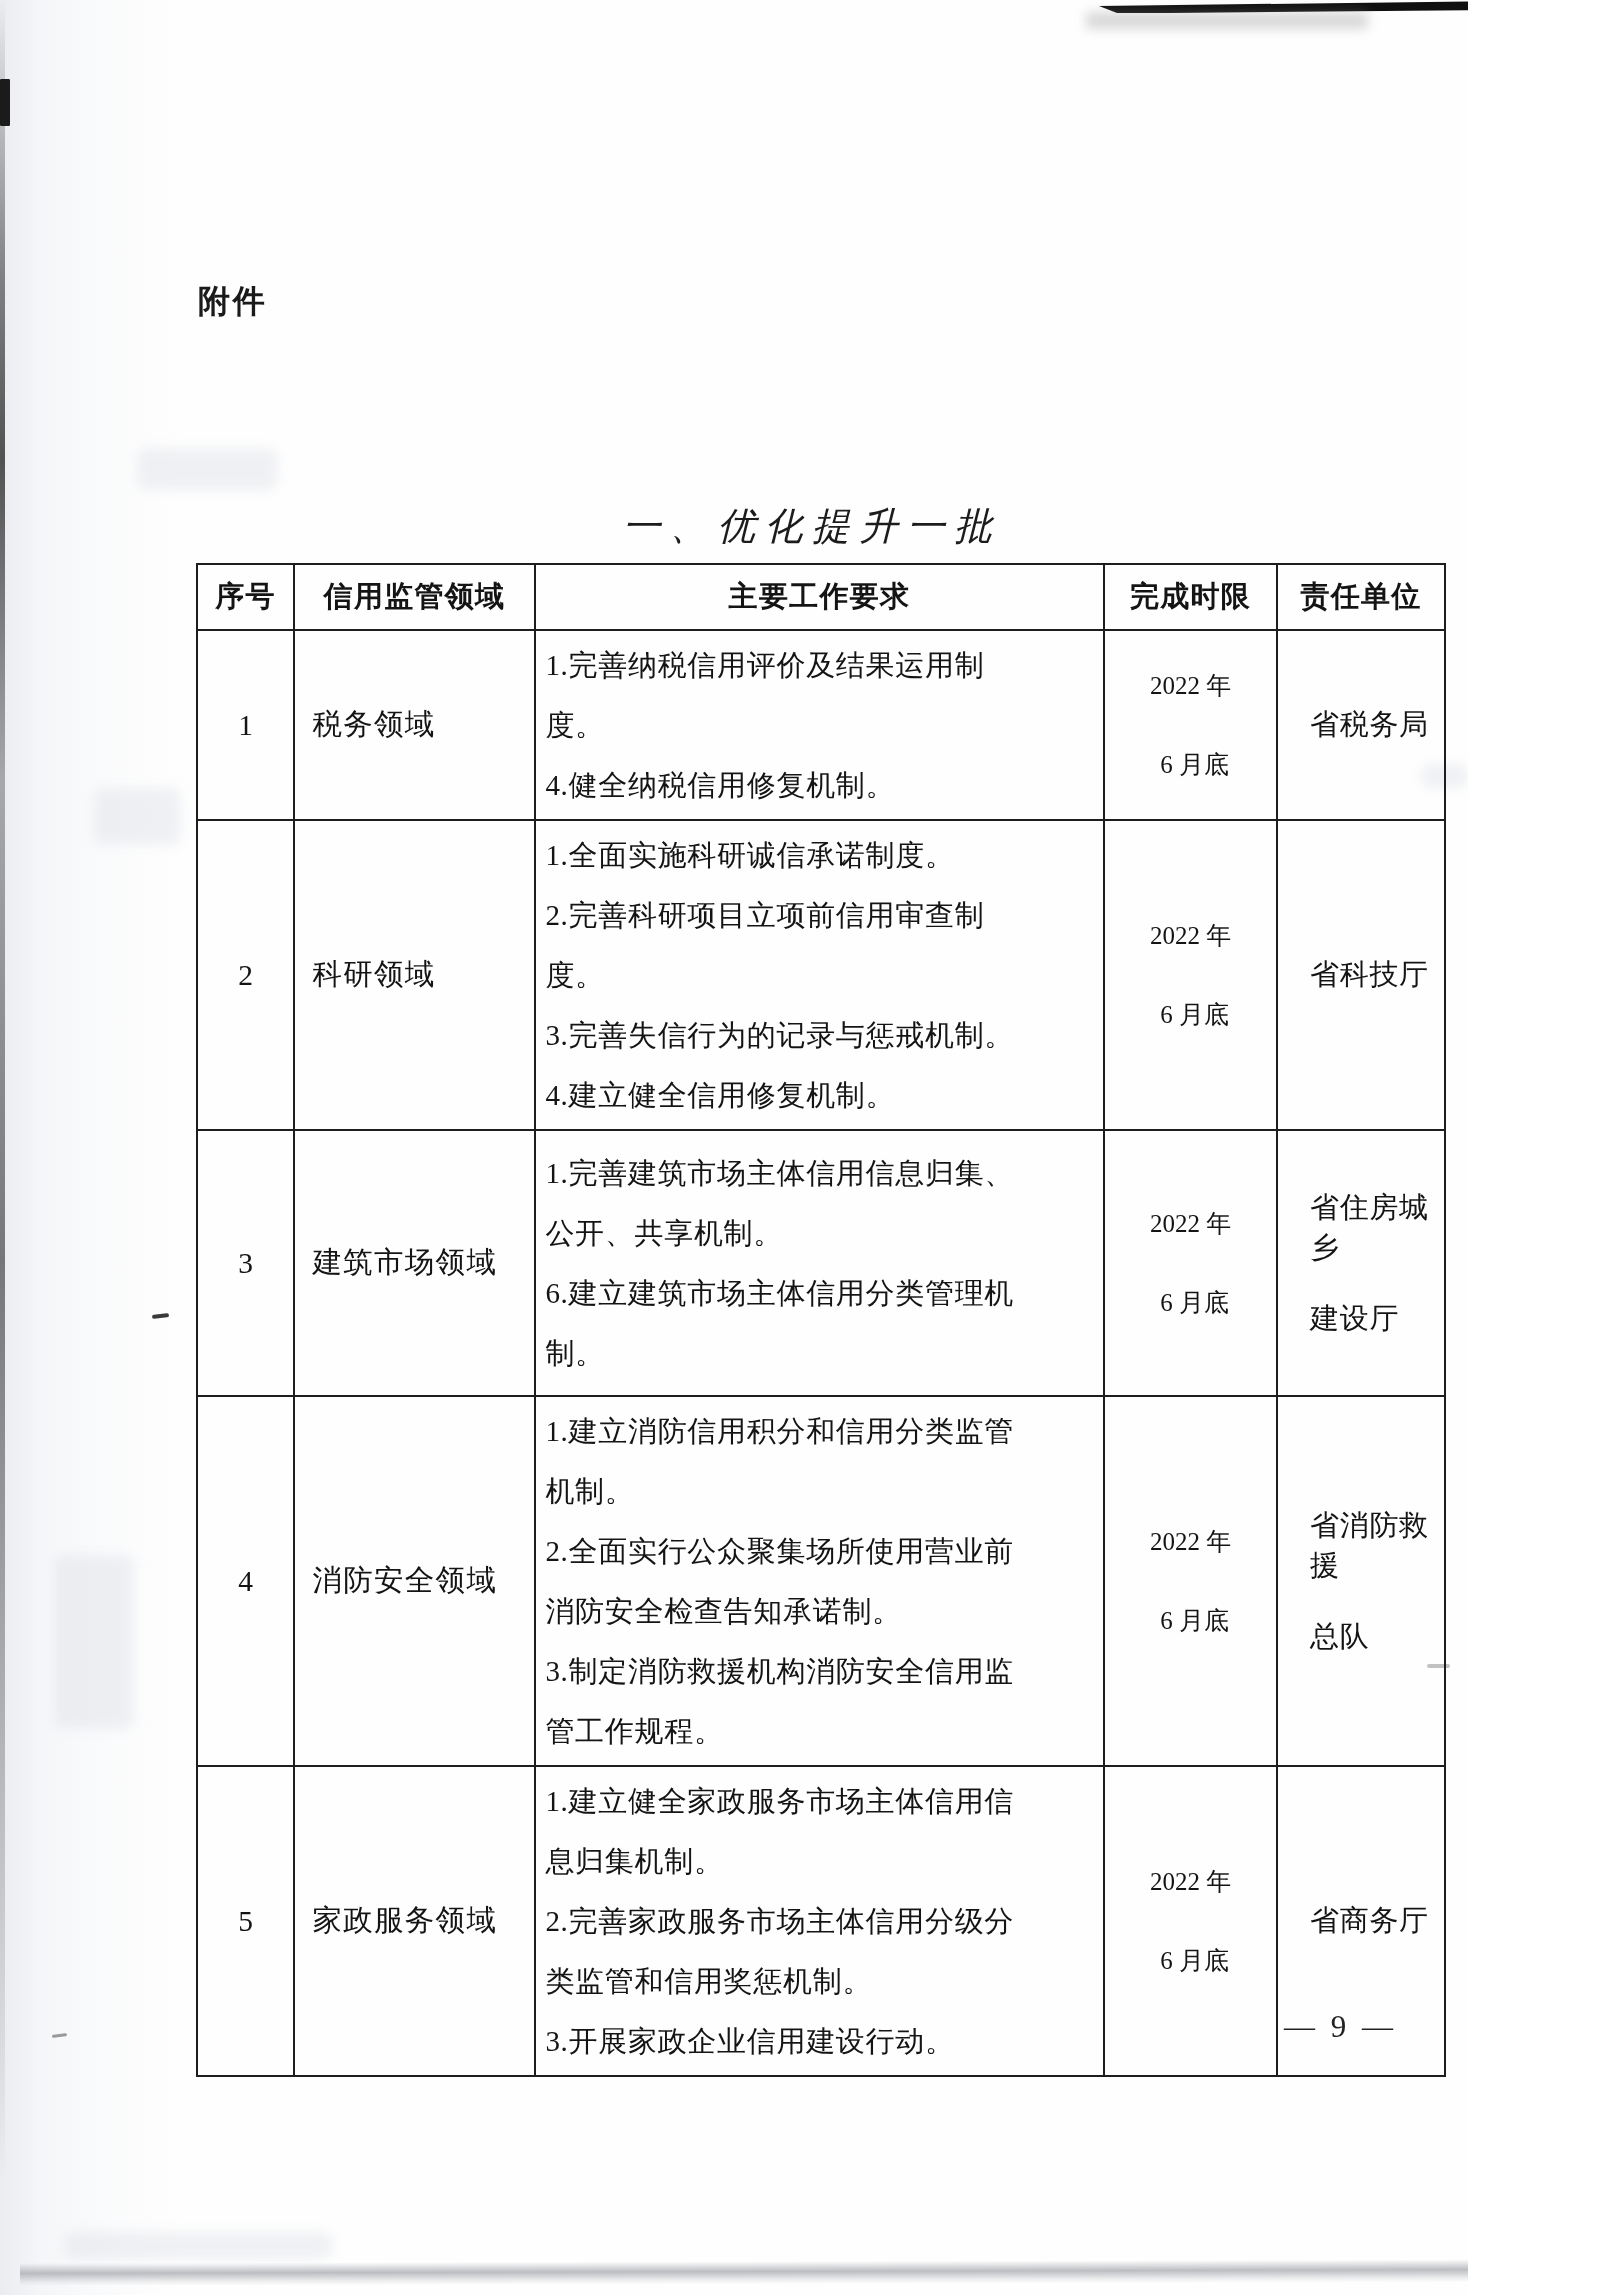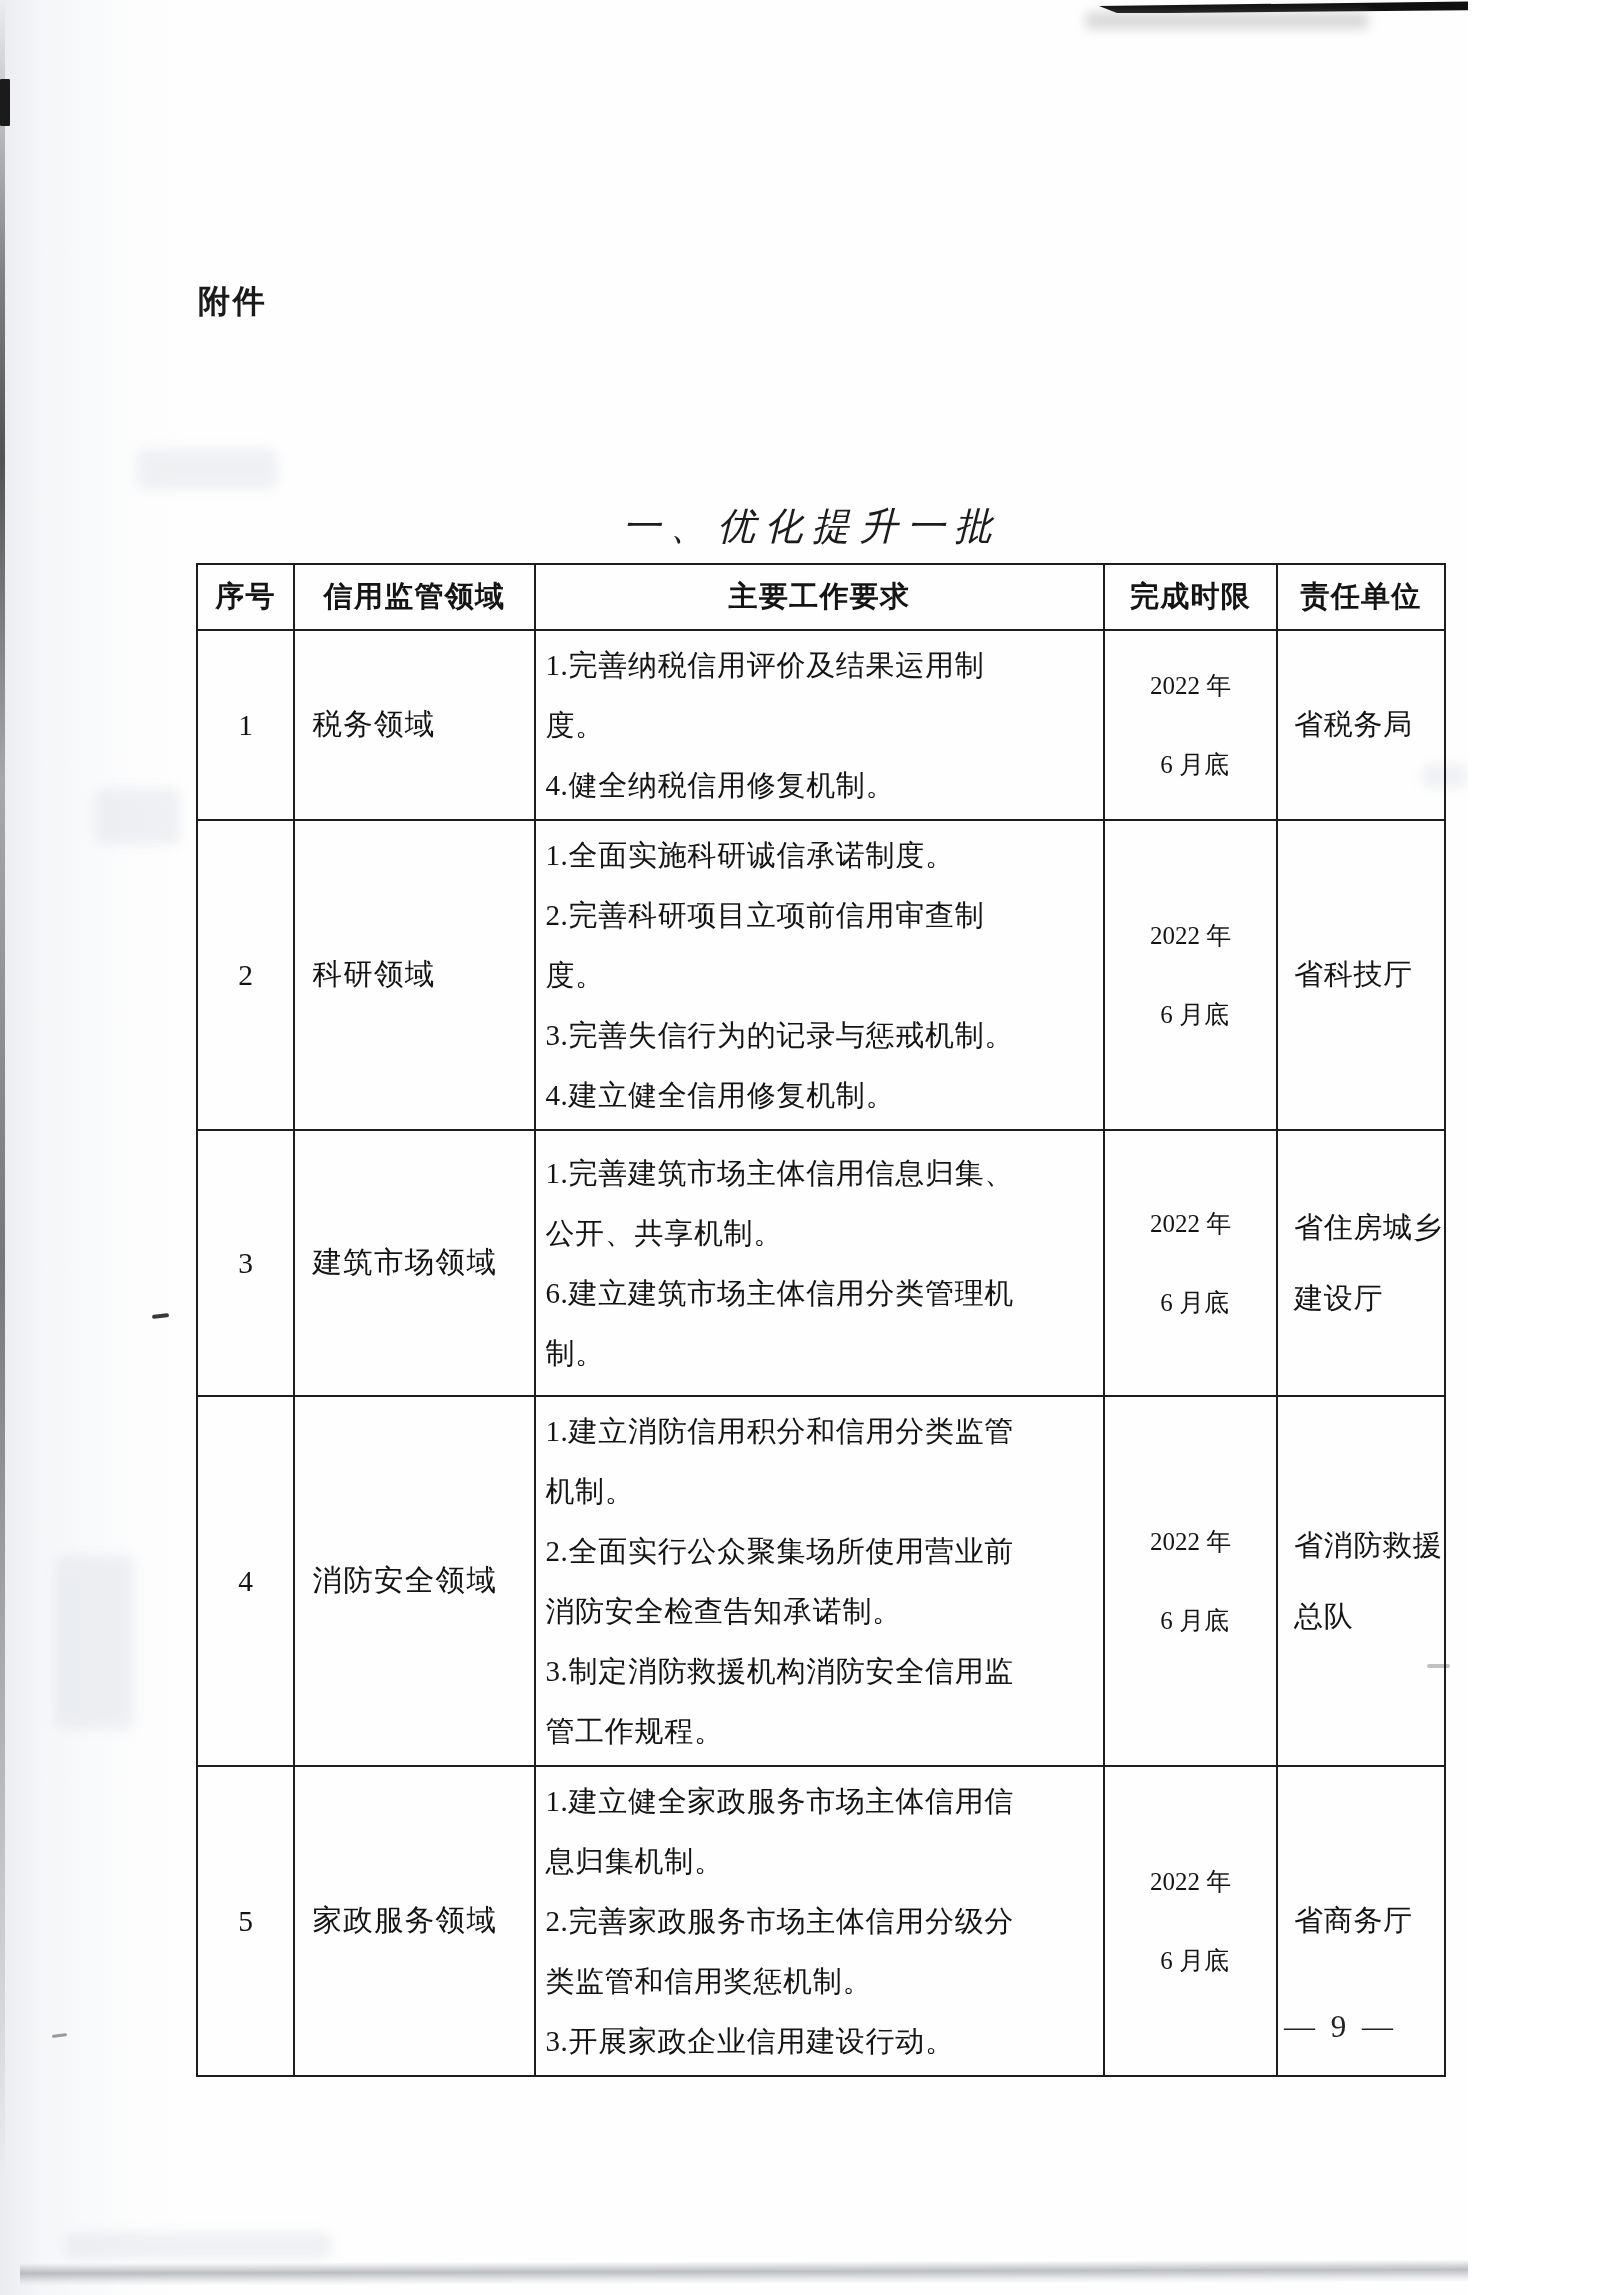--- a/index.html
+++ b/index.html
@@ -205,21 +205,21 @@
     line-height: 60px;
     letter-spacing: 0.7px;
   }
   td.c-tasks p.task { margin: 0; }
   td.c-deadline {
     text-align: center;
     font-size: 25px;
   }
   td.c-deadline .dl + .dl { margin-top: 46px; padding-left: 8px; }
   td.c-unit {
-    padding-left: 16px;
+    padding-left: 32px;
     font-size: 29px;
     letter-spacing: 0.7px;
     border-radius: 15px;
   }
   td.c-unit .ul + .ul { margin-top: 31px; }
 </style>
 </head>
 <body>
 
 <div class="page">

